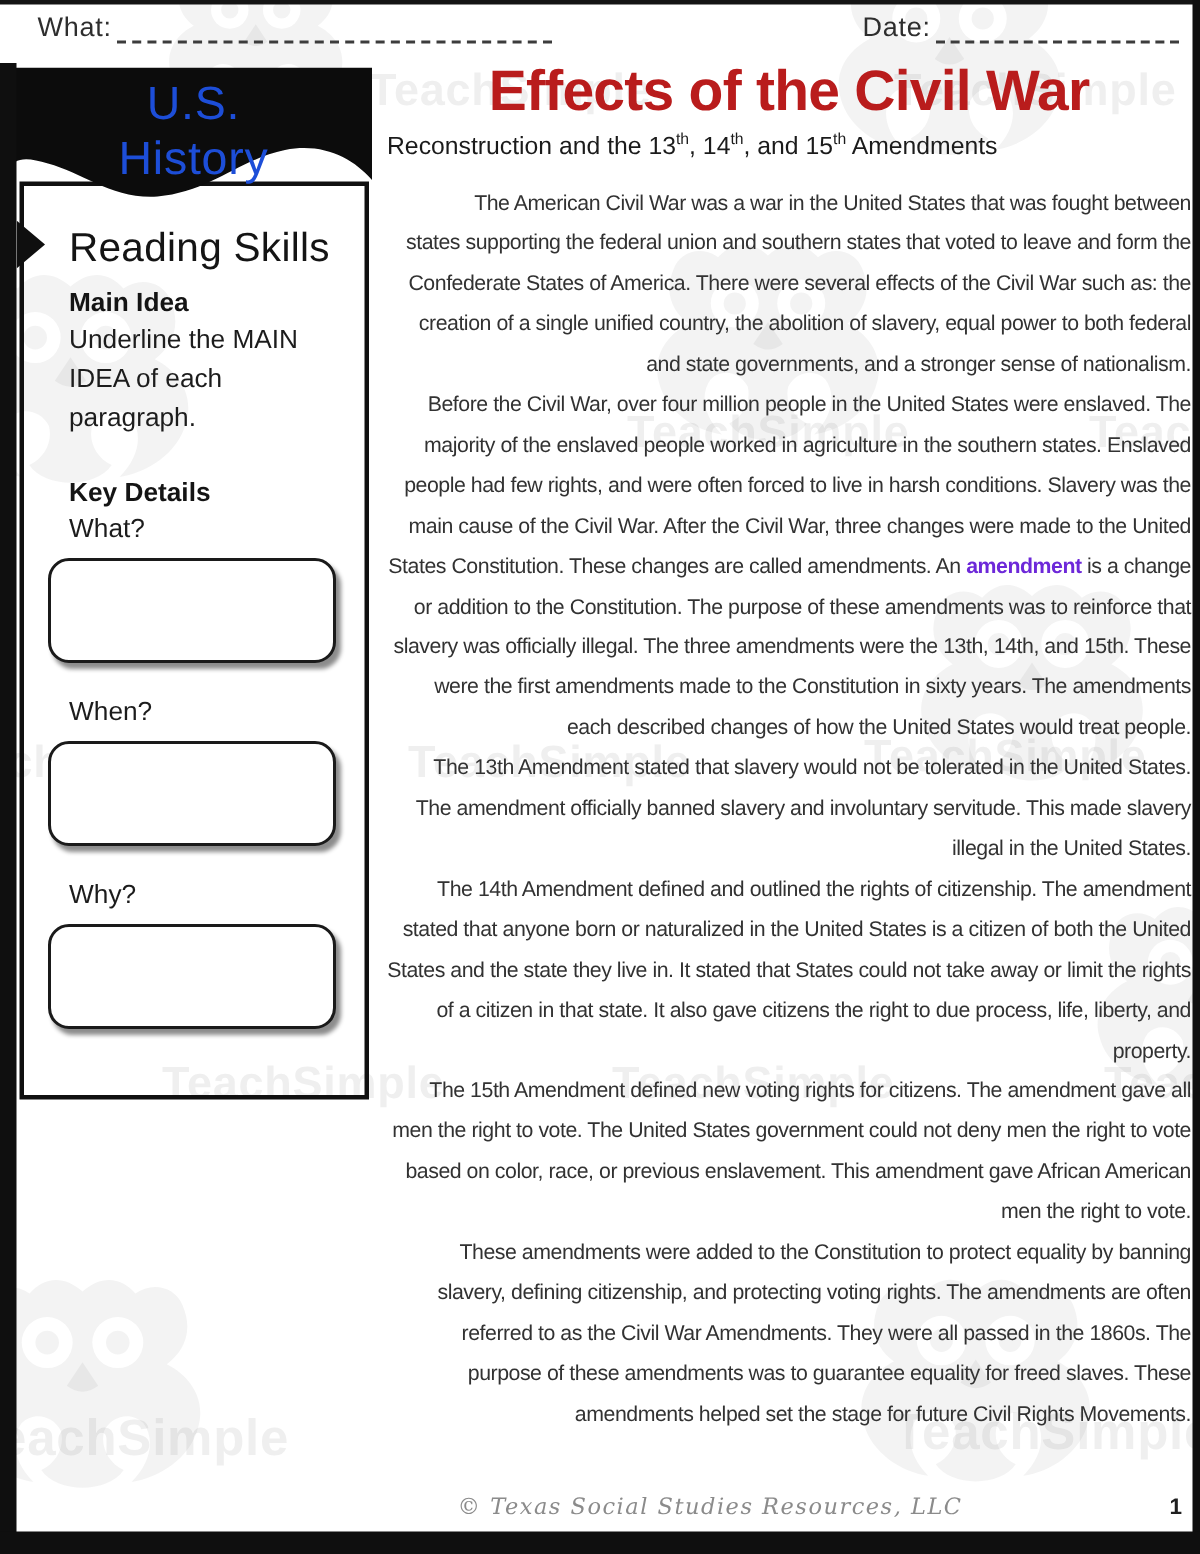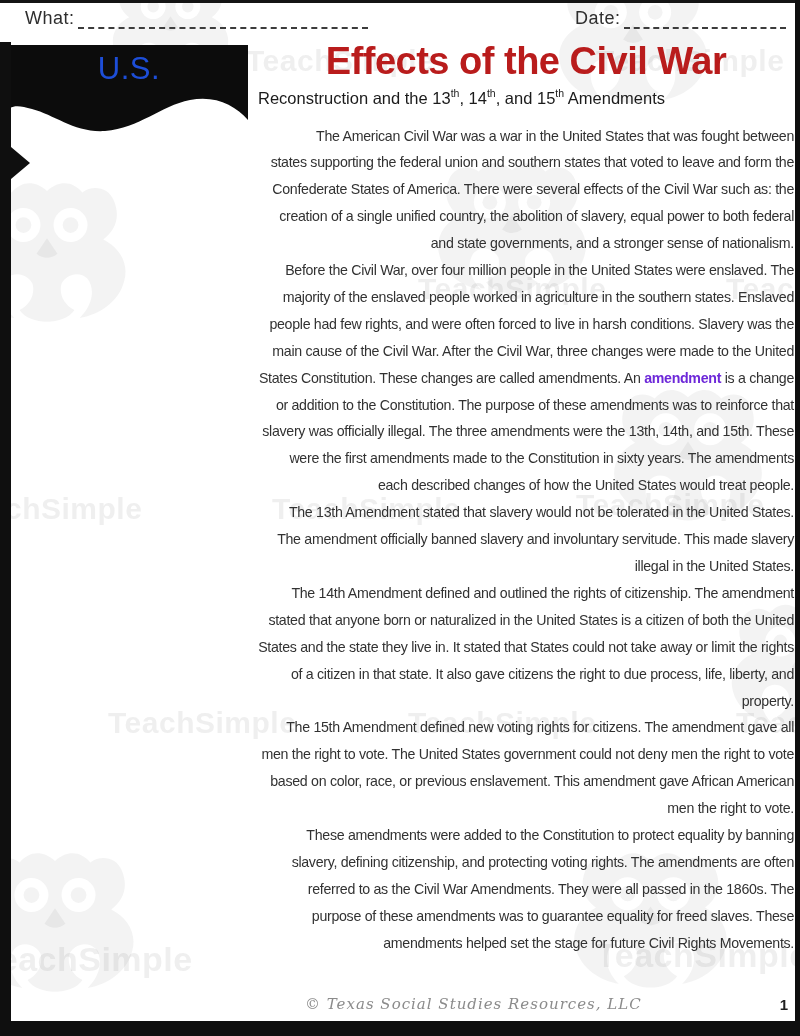--- a/index.html
+++ b/index.html
@@ -173,25 +173,40 @@
   <div class="date-group">
     <span>Date:</span><span class="fill-line date-line"></span>
   </div>
 
   <div class="header-box">
     <svg viewBox="0 0 238 88" preserveAspectRatio="none">
       <path fill="#0c0c0c" d="M0,0 H238 V75 C225,60 205,50 180,55 C150,61 130,83 95,86 C65,88 45,70 22,64 C12,61 5,60 0,63 Z"></path>
     </svg>
     <div class="course-text">
       <div>U.S.</div>
+      <div>History</div>
     </div>
   </div>
 
   <div class="bookmark-arrow"></div>
 
+  <div class="side-panel">
+    <h2 class="panel-title">Reading Skills</h2>
+    <h3 class="panel-heading">Main Idea</h3>
+    <p class="panel-instruction">Underline the MAIN IDEA of each paragraph.</p>
+    <h3 class="panel-heading">Key Details</h3>
+    <div id="prompts">
+        <div class="prompt-label">What?</div>
+        <div class="answer-box"></div>
+        <div class="prompt-label">When?</div>
+        <div class="answer-box"></div>
+        <div class="prompt-label">Why?</div>
+        <div class="answer-box"></div>
+      </div>
+  </div>
 
   <div class="article">
     <h1 class="article-title">Effects of the Civil War</h1>
     <div class="article-subtitle" id="subtitle"><span>Reconstruction and the 13</span><sup>th</sup><span>, 14</span><sup>th</sup><span>, and 15</span><sup>th</sup><span> Amendments</span></div>
     <div class="paragraphs" id="paragraphs">
         <p class="body-par"><span>The American Civil War was a war in the United States that was fought between states supporting the federal union and southern states that voted to leave and form the Confederate States of America. There were several effects of the Civil War such as: the creation of a single unified country, the abolition of slavery, equal power to both federal and state governments, and a stronger sense of nationalism.</span></p>
         <p class="body-par"><span>Before the Civil War, over four million people in the United States were enslaved. The majority of the enslaved people worked in agriculture in the southern states. Enslaved people had few rights, and were often forced to live in harsh conditions. Slavery was the main cause of the Civil War. After the Civil War, three changes were made to the United States Constitution. These changes are called amendments. An </span><b>amendment</b><span> is a change or addition to the Constitution. The purpose of these amendments was to reinforce that slavery was officially illegal. The three amendments were the 13th, 14th, and 15th. These were the first amendments made to the Constitution in sixty years. The amendments each described changes of how the United States would treat people.</span></p>
         <p class="body-par"><span>The 13th Amendment stated that slavery would not be tolerated in the United States. The amendment officially banned slavery and involuntary servitude. This made slavery illegal in the United States.</span></p>
         <p class="body-par"><span>The 14th Amendment defined and outlined the rights of citizenship. The amendment stated that anyone born or naturalized in the United States is a citizen of both the United States and the state they live in. It stated that States could not take away or limit the rights of a citizen in that state. It also gave citizens the right to due process, life, liberty, and property.</span></p>
         <p class="body-par"><span>The 15th Amendment defined new voting rights for citizens. The amendment gave all men the right to vote. The United States government could not deny men the right to vote based on color, race, or previous enslavement. This amendment gave African American men the right to vote.</span></p>

